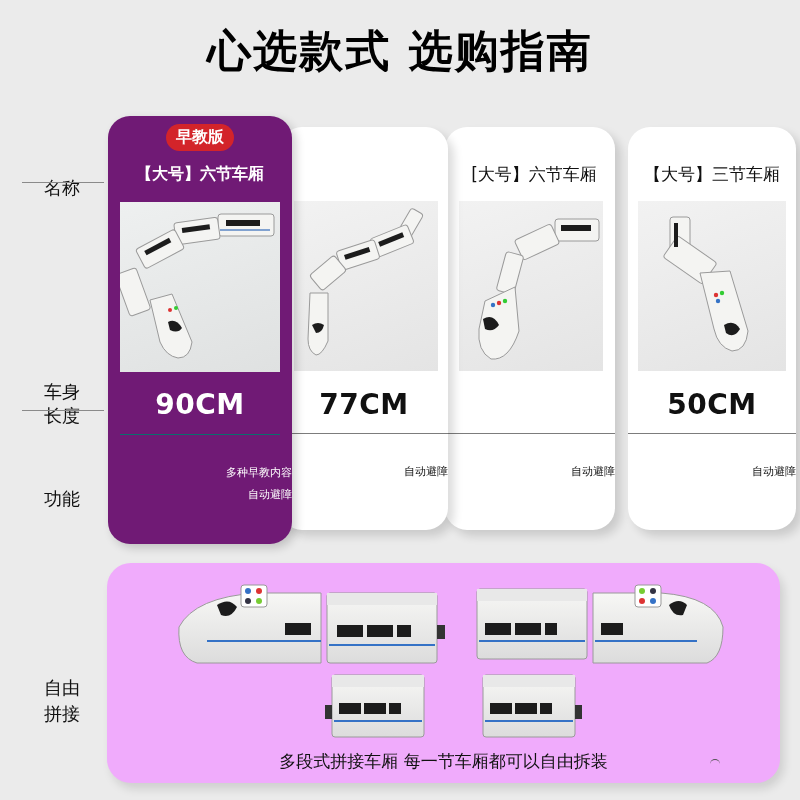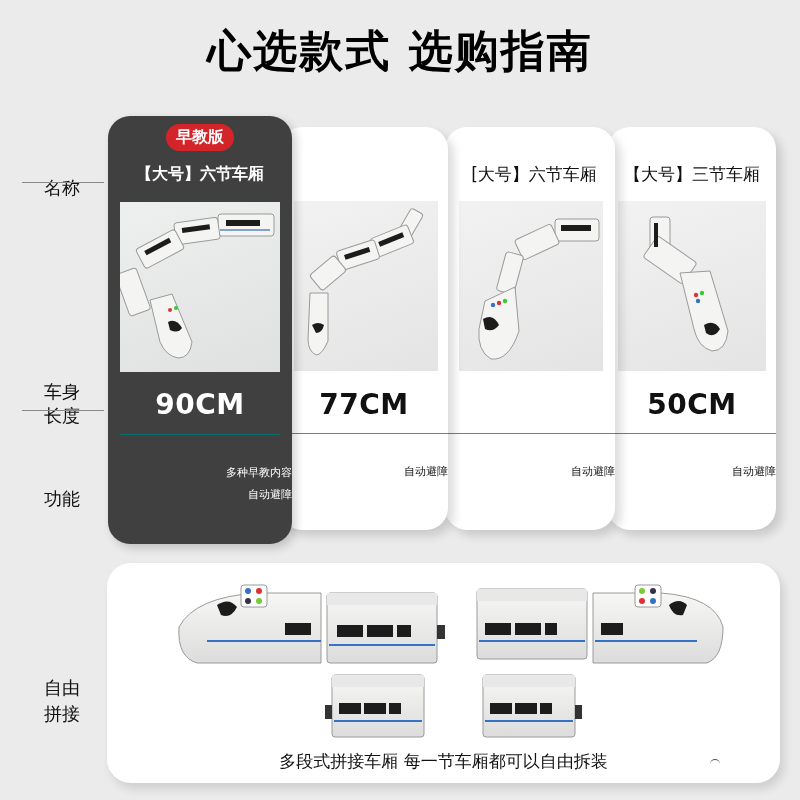--- a/index.html
+++ b/index.html
@@ -20,21 +20,21 @@
     font-size: 18px; line-height: 24px; color: #111; margin-top: 28px;
   }
   .row-line {
     position: absolute; left: 22px; width: 82px; height: 1px; background: #8a8a8a;
   }
   .card {
     position: absolute; background: #fff; border-radius: 22px;
     box-shadow: 6px 6px 10px rgba(0,0,0,0.14);
   }
   .card.featured {
-    background: #404040; z-index: 3; border-radius: 22px;
+    background: #701a75; z-index: 3; border-radius: 22px;
     box-shadow: 4px 4px 10px rgba(0,0,0,0.18);
   }
   .badge {
     position: absolute; left: 50%; transform: translateX(-50%);
     top: 8px; background: #d3242a; color: #fff; font-weight: bold;
     font-size: 16px; padding: 3px 10px; border-radius: 14px; white-space: nowrap;
   }
   .card-name {
     position: absolute; left: 0; right: 0; top: 48px; text-align: center;
     font-size: 17px; white-space: nowrap;
@@ -55,21 +55,21 @@
     position: absolute; left: 0; right: 0; top: 318px; height: 1px; background: #7c7c7c;
   }
   .featured .card-divider { left: 12px; right: 12px; background: #0a6f6c; }
   .func {
     position: absolute; left: 0; right: 0; top: 346px; text-align: right;
     font-size: 11px; line-height: 22px;
   }
   .featured .func { color: #fff; }
   .bottom-panel {
     position: absolute; left: 107px; top: 563px; width: 673px; height: 220px;
-    background: #ffffff; border-radius: 24px;
+    background: #f0abfc; border-radius: 24px;
     box-shadow: 4px 6px 10px rgba(0,0,0,0.12);
   }
   .caption {
     position: absolute; left: 0; right: 0; top: 187px; text-align: center;
     font-size: 17px; color: #111;
   }
   .spinner {
     position: absolute; right: 60px; top: 196px; width: 10px; height: 10px;
     border-top: 1px solid #555; border-radius: 50%;
   }
@@ -163,21 +163,21 @@
       </g>
       <circle cx="34" cy="104" r="2.2" fill="#3572c6"></circle>
       <circle cx="40" cy="102" r="2.2" fill="#d33"></circle>
       <circle cx="46" cy="100" r="2.2" fill="#3c3"></circle>
     </svg>
   </div>
   <div class="card-divider" style="top:306px;"></div>
   <div class="func" style="top:334px;">自动避障</div>
 </div>
 
-<div class="card" style="left:608px; top:127px; width:168px; height:403px;">
+<div class="card" style="left:628px; top:127px; width:168px; height:403px;">
   <div class="card-name" style="top:36px;">【大号】三节车厢</div>
   <div class="photo" style="top:74px; left:10px; right:10px;">
     <svg width="148" height="170" viewBox="0 0 148 170">
       <g fill="#f4f4f2" stroke="#9a9a9a" stroke-width="1">
         <rect x="32" y="16" width="20" height="36" rx="3"></rect>
         <rect x="28" y="46" width="48" height="26" rx="3" transform="rotate(35 52 59)"></rect>
         <path d="M62 72 L92 70 L110 130 Q108 150 94 150 Q80 146 76 128 Z"></path>
       </g>
       <g fill="#1c1c1c">
         <rect x="36" y="22" width="4" height="24"></rect>

